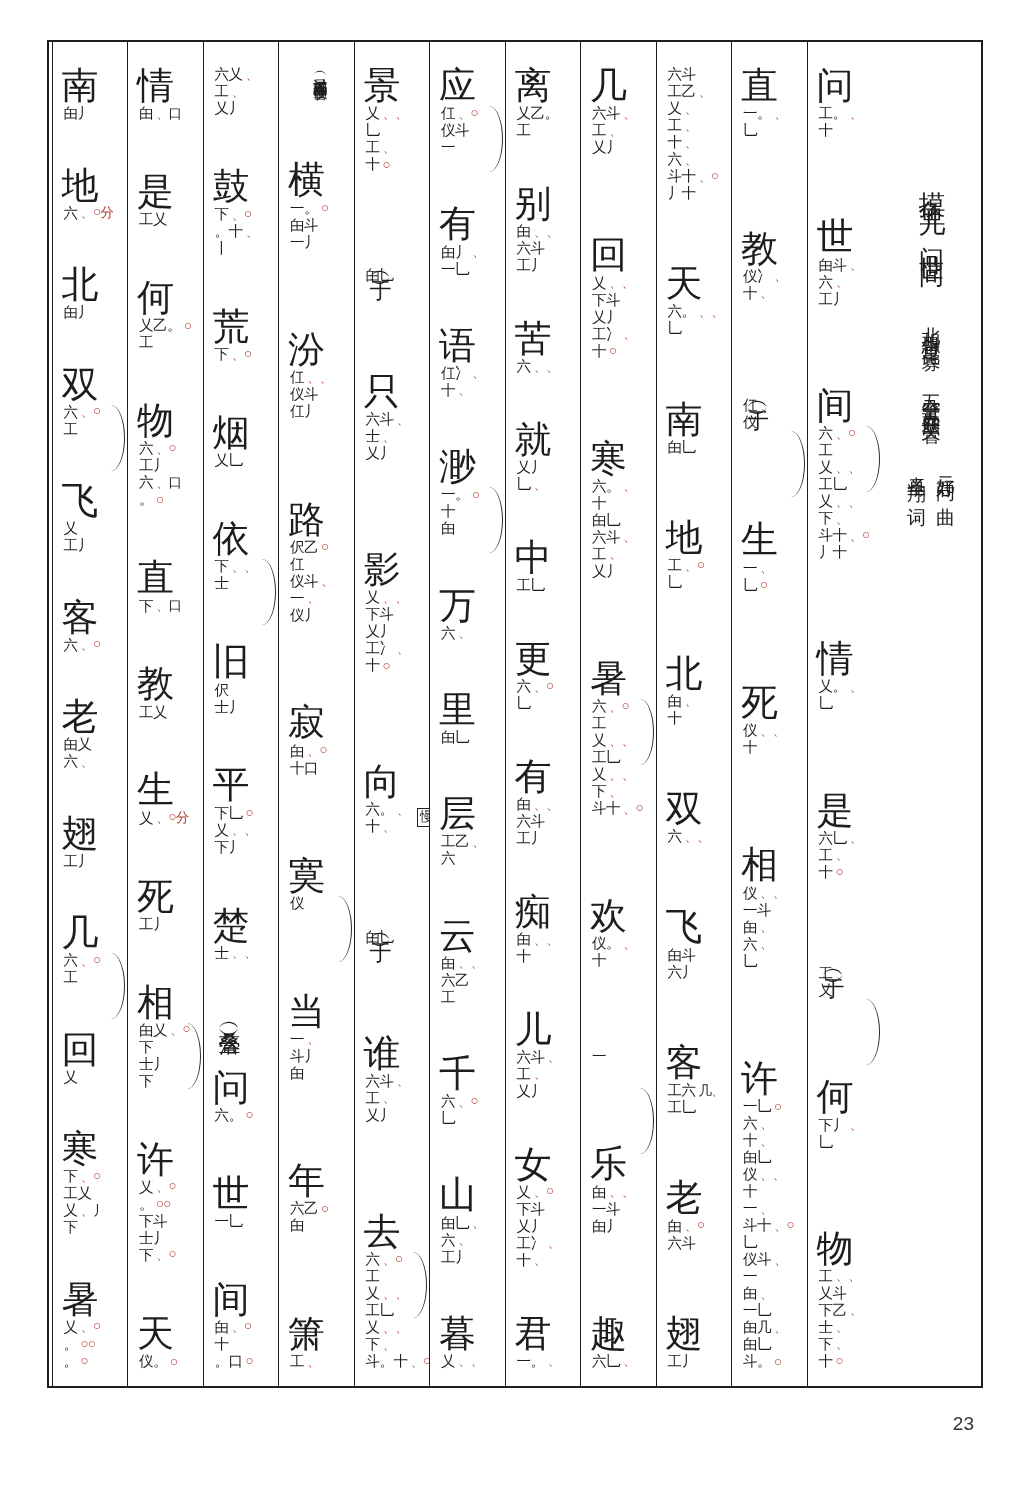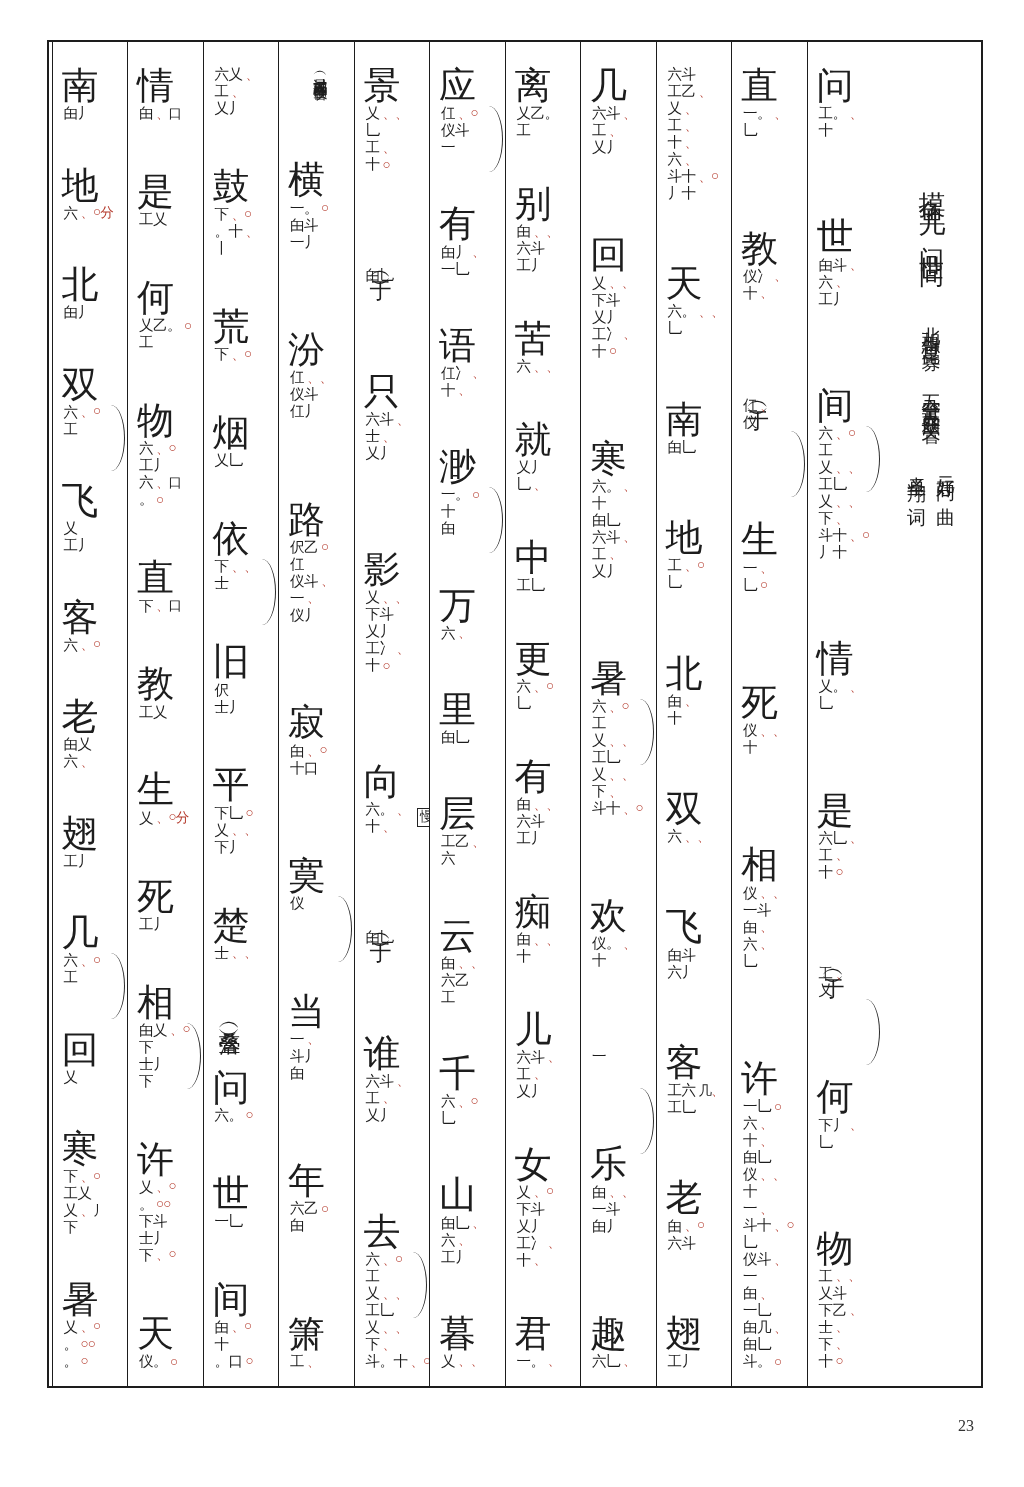--- a/index.html
+++ b/index.html
@@ -29,22 +29,22 @@
   .notes{display:flex;flex-direction:column;margin-left:2px;}
   .nrow{height:17px;display:flex;align-items:center;}
   .nb{font-size:14.5px;letter-spacing:-0.5px;white-space:nowrap;}
   .nr{font-size:13.5px;margin-left:3px;display:flex;letter-spacing:-1px;}
   .red{color:#b43a2c;}
   .slur{position:absolute;right:0px;top:40px;width:13px;height:66px;
         border-right:1.6px solid #2a2a2a;
         border-radius:0 100% 100% 0 / 0 50% 50% 0;}
   .tempo-box{position:absolute;right:-10px;top:46px;border:1.3px solid #222;
         font-size:14px;line-height:1.05;padding:1px 2px;background:#fff;z-index:2;}
-  .pagenum{position:absolute;right:50px;bottom:52px;font-size:16px;
-        font-family:Liberation Serif, serif;color:#333;}
+  .pagenum{position:absolute;right:50px;bottom:52px;font-size:19px;
+        font-family:Liberation Sans, sans-serif;color:#333;}
 </style>
 </head>
 <body>
 
 <div class="sheet">
   <div class="frame">
 
     <div class="title-col">
       <div class="v t1">摸鱼儿</div>
       <div class="v t2">问世间</div>

